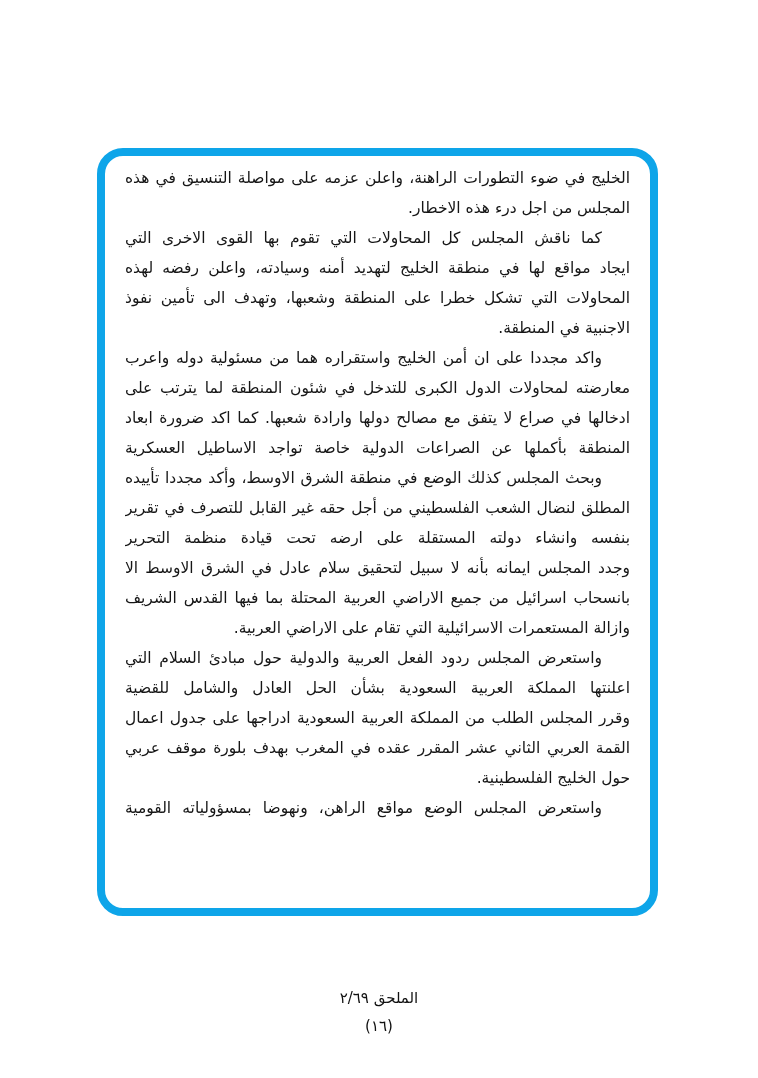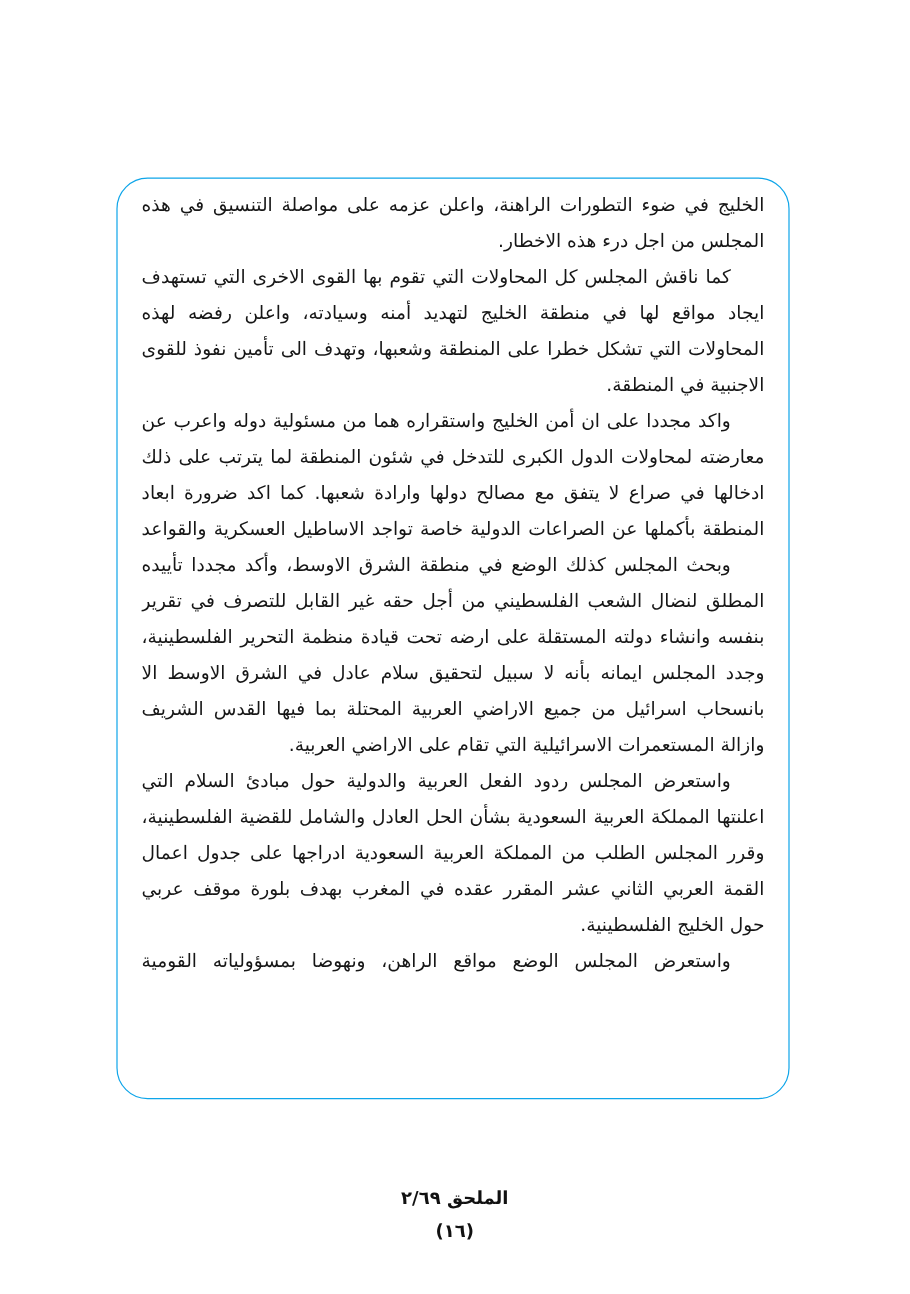--- a/index.html
+++ b/index.html
@@ -15,21 +15,21 @@
     position: absolute;
     inset: 0;
     background: #ffffff;
   }
   .frame {
     position: absolute;
     left: 97px;
     top: 148px;
     width: 561px;
     height: 768px;
-    border: 1px solid #0ea5e9;
+    border: 8px solid #0ea5e9;
     border-radius: 26px;
     box-sizing: border-box;
     background: #ffffff;
   }
   .doc {
     position: absolute;
     top: 7px;
     right: 20px;
     left: 20px;
     direction: rtl;
@@ -54,21 +54,21 @@
   .ln.ind { padding-right: 28px; }
   .footer {
     position: absolute;
     top: 984px;
     left: 0;
     width: 758px;
     text-align: center;
     direction: rtl;
     color: #111111;
     font-size: 15px;
-    font-weight: bold;
+    font-weight: normal;
     line-height: 28px;
   }
 </style>
 </head>
 <body>
 
 <div class="page">
 
   <div class="frame">
     <div class="doc">

